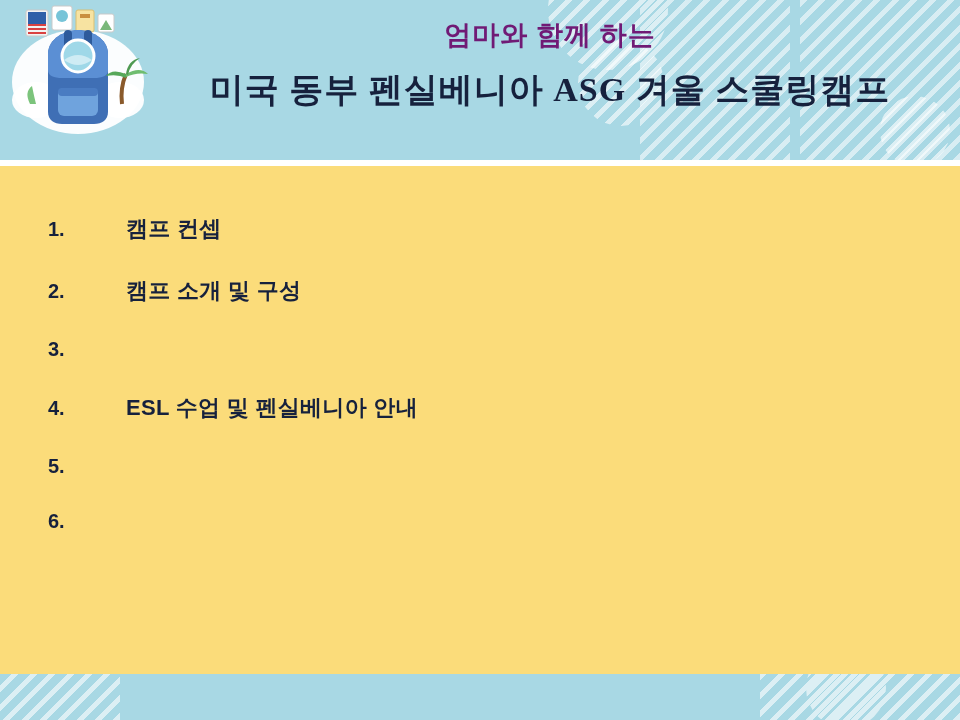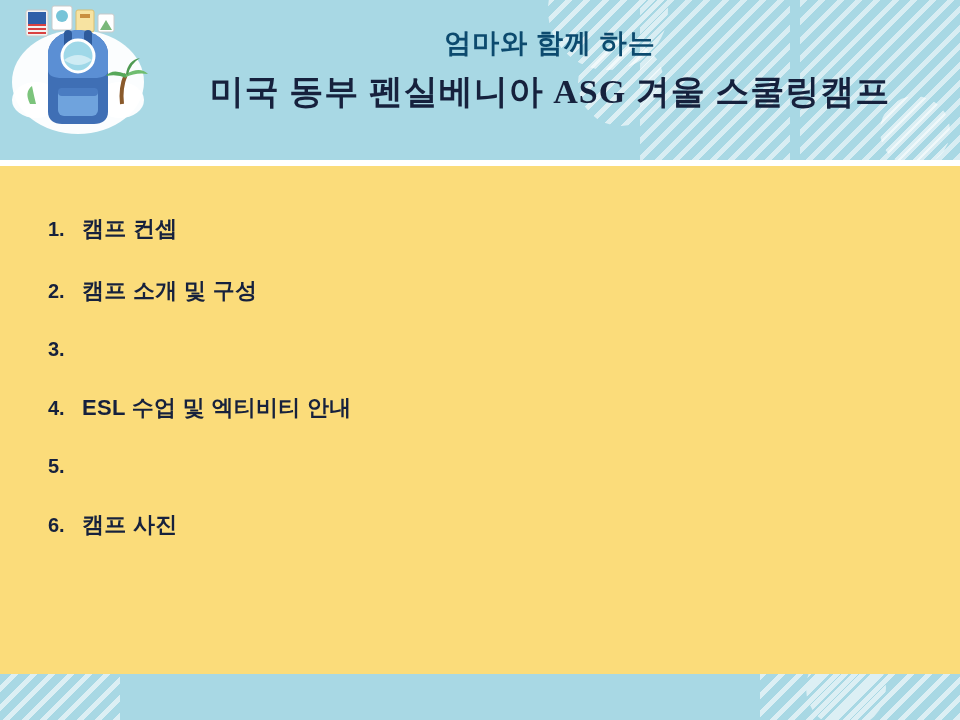--- a/index.html
+++ b/index.html
@@ -65,33 +65,33 @@
     position: absolute;
     left: 150px;
     top: 12px;
     width: 800px;
     text-align: center;
   }
   .title-sub {
     font-family: "Liberation Serif", serif;
     font-size: 27px;
     font-weight: bold;
-    color: #0c4a6e;
+    color: #701a75;
     letter-spacing: 1px;
     line-height: 1.3;
-    margin-top: 14px;
+    margin-top: 6px;
   }
   .title-main {
     font-family: "Liberation Serif", serif;
     font-size: 34px;
     font-weight: bold;
     color: #16213d;
     letter-spacing: 1px;
     line-height: 1.35;
-    margin-top: 8px;
+    margin-top: 14px;
   }
 
   
   .backpack {
     position: absolute;
     left: 8px;
     top: 4px;
     width: 140px;
     height: 140px;
   }
@@ -121,20 +121,21 @@
     font-size: 22px;
   }
   .agenda-num {
     width: 34px;
     flex: 0 0 34px;
     font-size: 20px;
   }
   .agenda-label {
     font-size: 22px;
     letter-spacing: 0.3px;
+    margin-left: 44px;
   }
 
   
   .bottom-band {
     position: absolute;
     left: 0;
     top: 674px;
     width: 960px;
     height: 46px;
     background: #a8d8e4;
@@ -240,30 +241,29 @@
         <span class="agenda-num">2.</span>
         <span class="agenda-label">캠프 소개 및 구성</span>
       </div>
 
       <div class="agenda-item">
         <span class="agenda-num">3.</span>
       </div>
 
       <div class="agenda-item">
         <span class="agenda-num">4.</span>
-        <span class="agenda-label">ESL 수업 및 엑티비티 안내</span>
+        <span class="agenda-label">ESL 수업 및 펜실베니아 안내</span>
       </div>
 
       <div class="agenda-item">
         <span class="agenda-num">5.</span>
       </div>
 
       <div class="agenda-item">
         <span class="agenda-num">6.</span>
-        <span class="agenda-label">캠프 사진</span>
       </div>
 
     </div>
   </div>
 
   <div class="bottom-band">
     <div class="bottom-stripes bs-1"></div>
     <div class="bottom-stripes bs-2"></div>
     <div class="bottom-circle bc-1"></div>
   </div>

